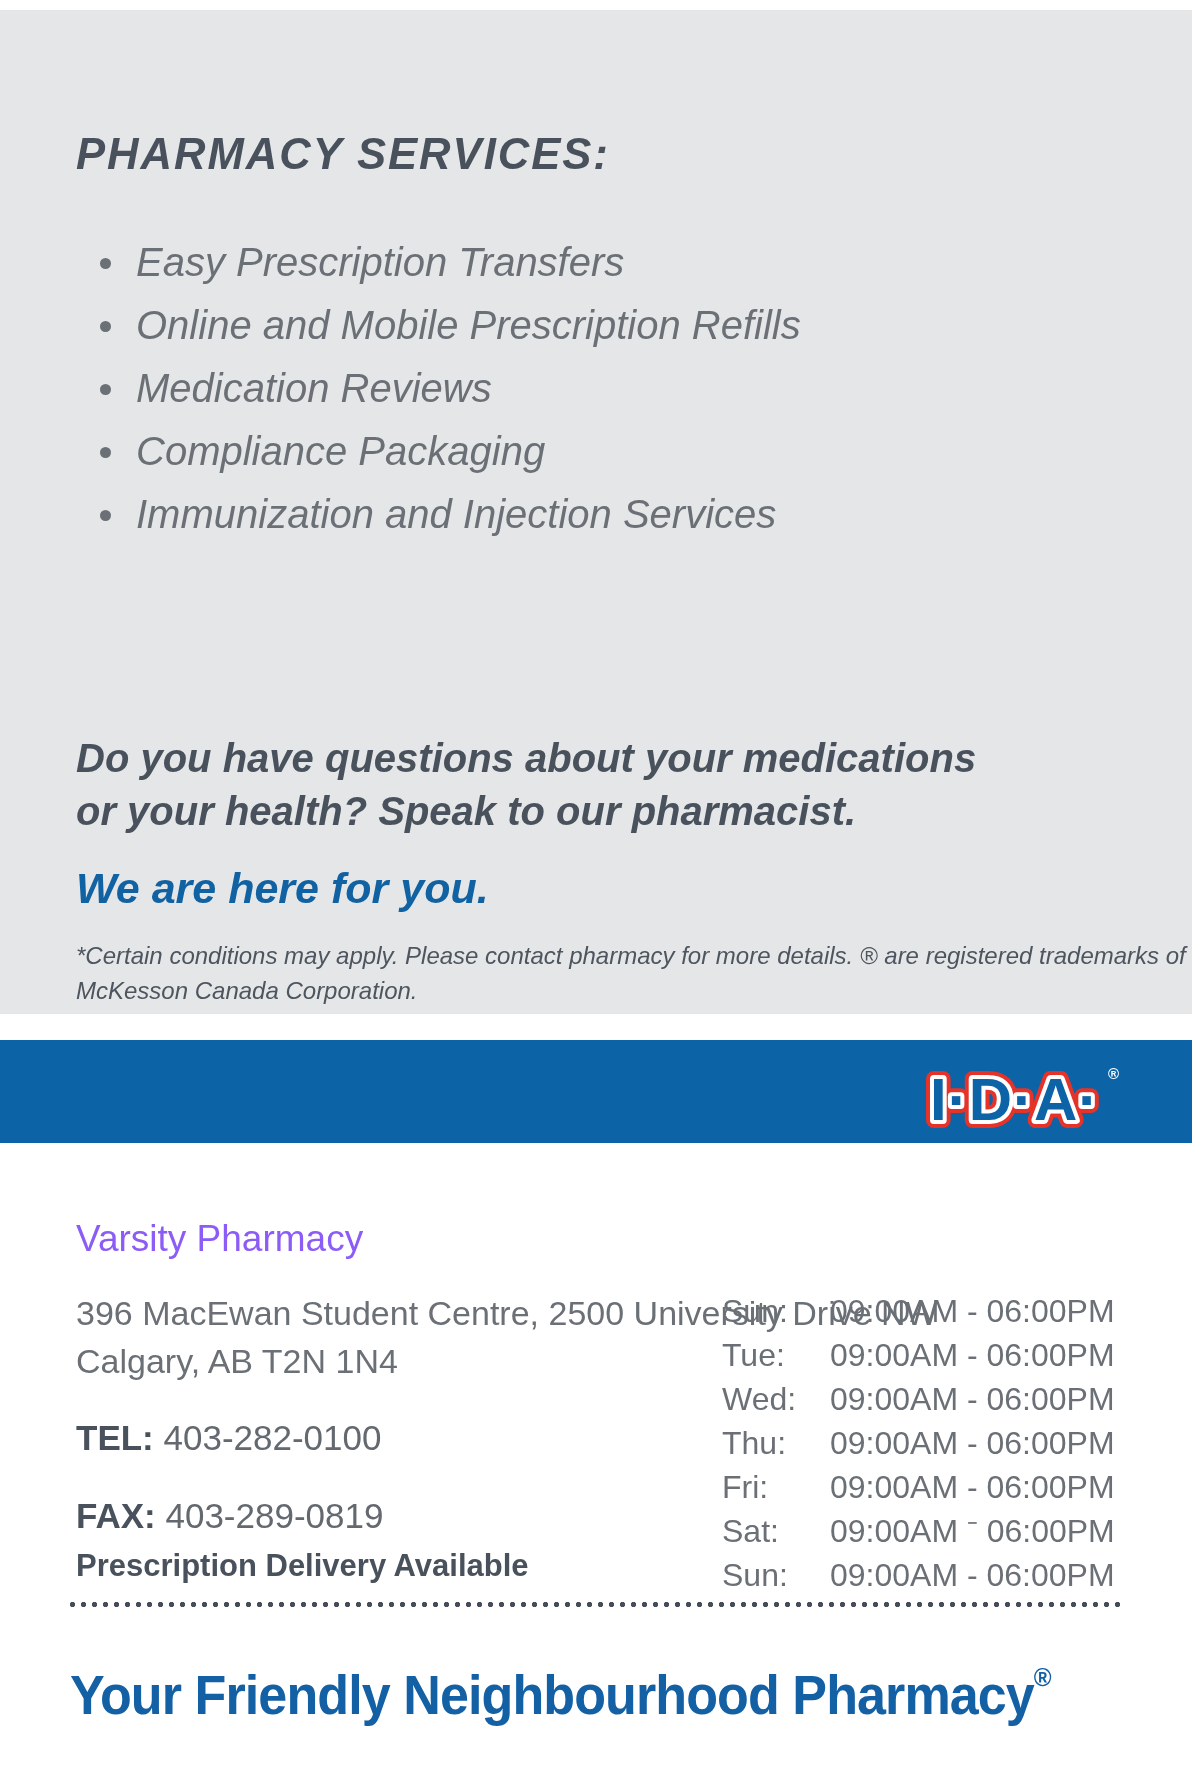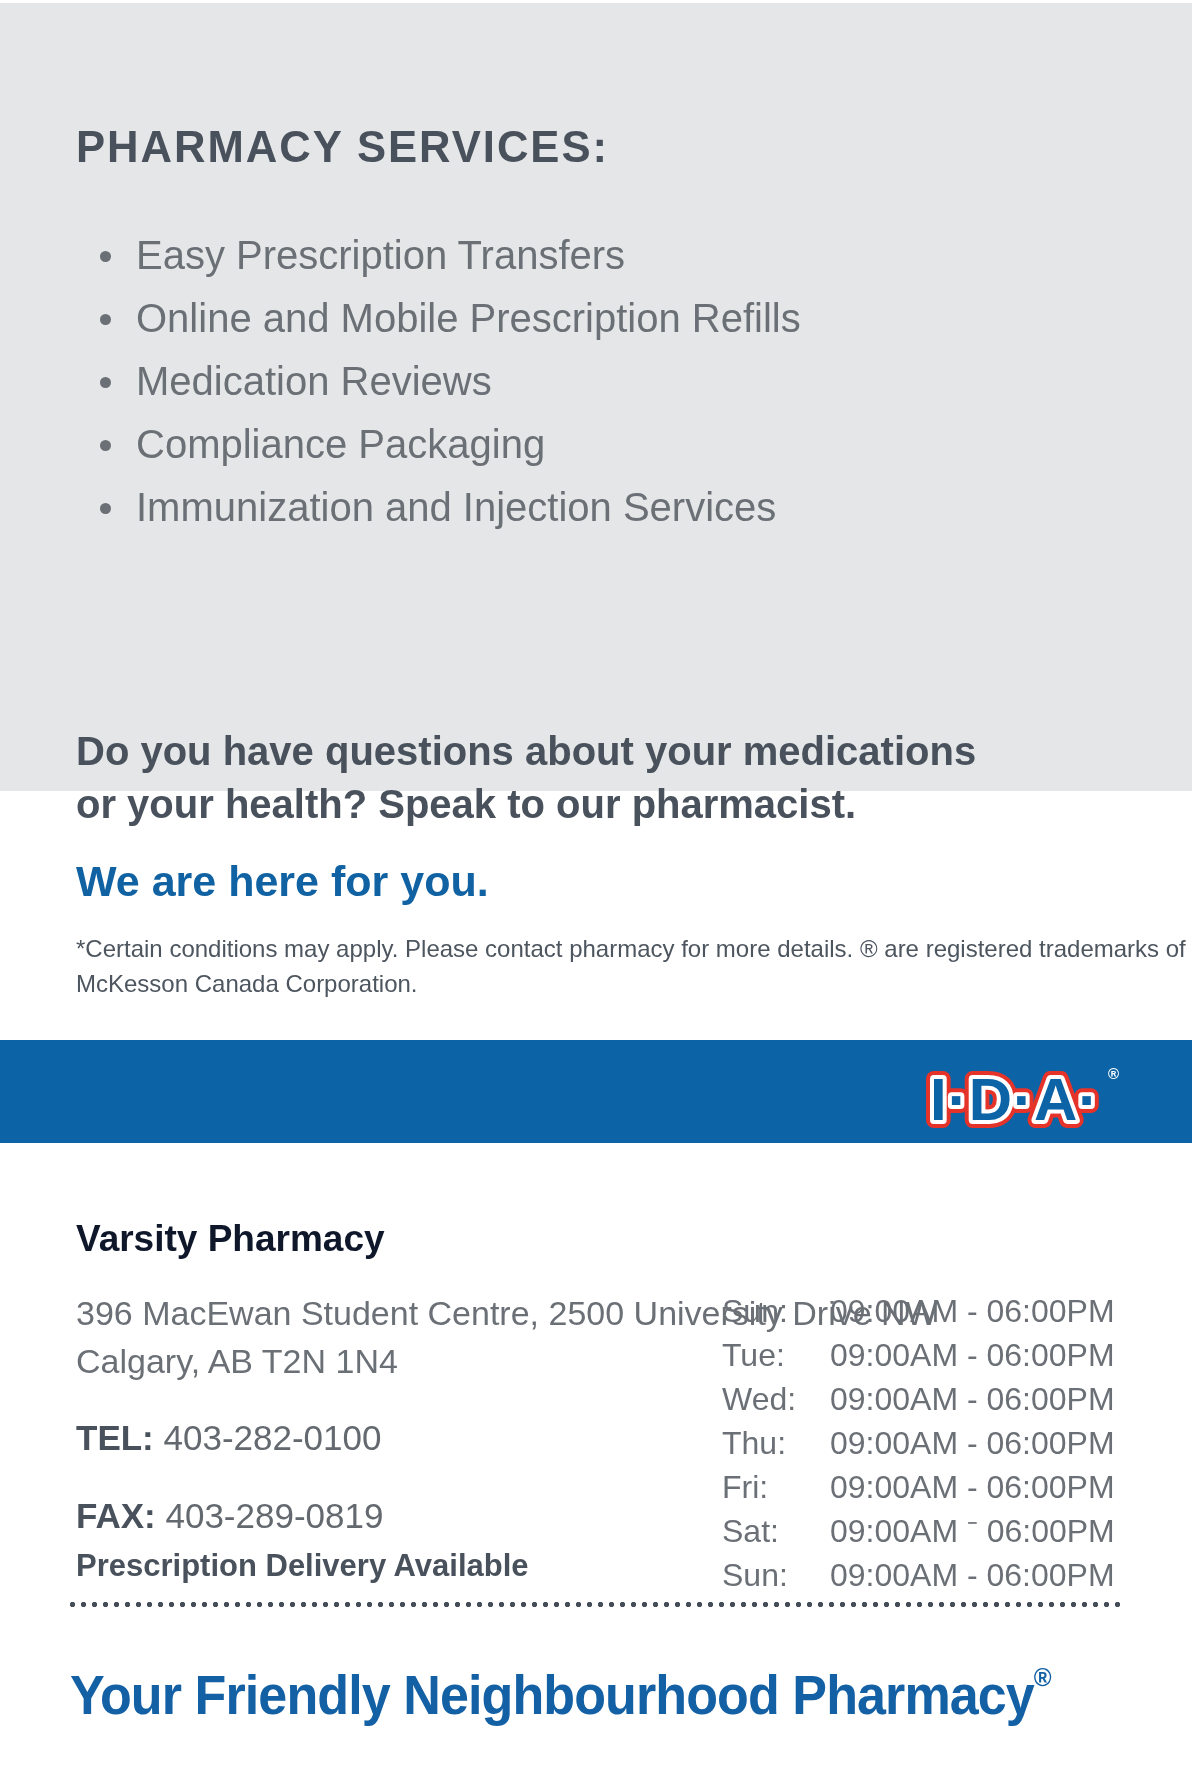--- a/index.html
+++ b/index.html
@@ -1,21 +1,21 @@
 <!DOCTYPE html>
 <html><head>
 <meta charset="utf-8">
 <style>
   html,body{margin:0;padding:0;background:#ffffff;}
   #page{
     position:relative;width:1192px;height:1785px;overflow:hidden;
     background:#ffffff;font-family:"Liberation Sans",sans-serif;
   }
   
-  .gray-section{position:absolute;left:0;top:3px;width:1192px;height:788px;background:#e5e6e7;}
+  .gray-section{position:absolute;left:0;top:10px;width:1192px;height:1004px;background:#e5e6e7;font-style:italic;}
   .services-heading{
     position:absolute;left:76px;top:118px;margin:0;
     font-size:45px;font-weight:bold;letter-spacing:2px;color:#49525c;
     transform:scaleX(.97);transform-origin:left;
   }
   .services-list{position:absolute;left:78px;top:205px;margin:16px;padding:0;list-style:none;}
   .services-list li{
     position:relative;padding-left:42px;font-size:40px;line-height:63px;color:#6a7076;
     white-space:nowrap;
   }
@@ -23,21 +23,21 @@
     position:absolute;left:6px;top:27px;width:11px;height:11px;border-radius:50%;background:#6a7076;
   }
   .question-block{position:absolute;left:76px;top:722px;font-size:40px;font-weight:bold;color:#49525c;line-height:53px;white-space:nowrap;}
   .here-text{position:absolute;left:76px;top:854px;font-size:43px;font-weight:bold;color:#1162a2;white-space:nowrap;}
   .fineprint{position:absolute;left:76px;top:928px;font-size:24px;line-height:35px;color:#4d555f;white-space:nowrap;}
   
   .brand-band{position:absolute;left:0;top:1040px;width:1192px;height:103px;background:#0c63a6;}
   .ida-logo{position:absolute;left:920px;top:1055px;}
   .ida-logo text{font-family:"Liberation Sans",sans-serif;font-weight:bold;}
   
-  .store-name{position:absolute;left:76px;top:1218px;margin:0;font-size:37px;font-weight:bold;color:#0f172a;white-space:nowrap;}
+  .store-name{position:absolute;left:76px;top:1218px;margin:0;font-size:37px;font-weight:normal;color:#8b5cf6;white-space:nowrap;}
   .address-line1{position:absolute;left:76px;top:1294px;font-size:34px;color:#6b7076;white-space:nowrap;}
   .address-line2{position:absolute;left:76px;top:1342px;font-size:34px;color:#6b7076;white-space:nowrap;}
   .tel-row{position:absolute;left:76px;top:1418px;font-size:35px;white-space:nowrap;}
   .fax-row{position:absolute;left:76px;top:1465px;font-size:35px;white-space:nowrap;margin-top:31px;}
   .contact-label{font-weight:bold;color:#49525c;}
   .contact-value{color:#63696f;}
   .delivery-text{position:absolute;left:76px;top:1548px;font-size:31px;font-weight:bold;color:#49525c;white-space:nowrap;}
   .dotted-divider{
     position:absolute;left:68px;top:1600px;width:1052px;height:9px;
     background-image:radial-gradient(circle at 4.5px 4.5px,#454d58 2.3px,rgba(69,77,88,0) 3px);

